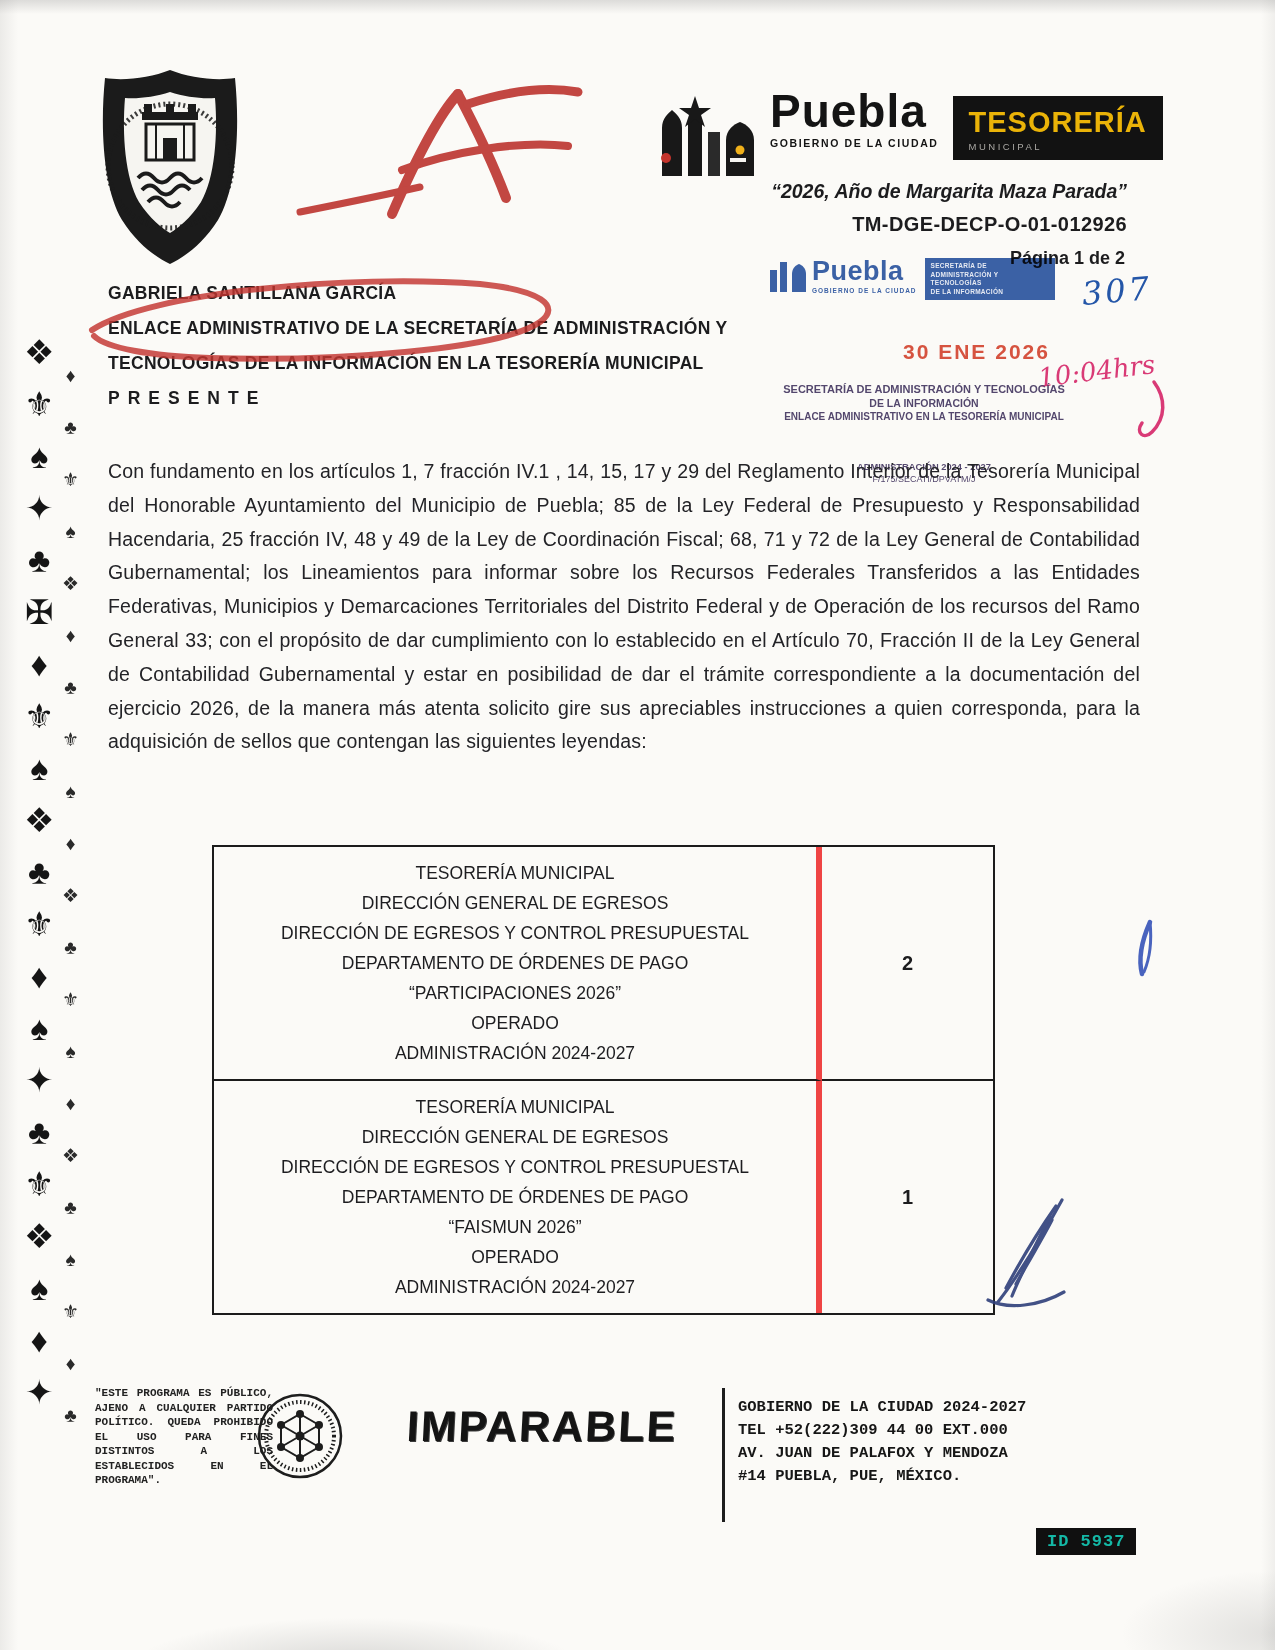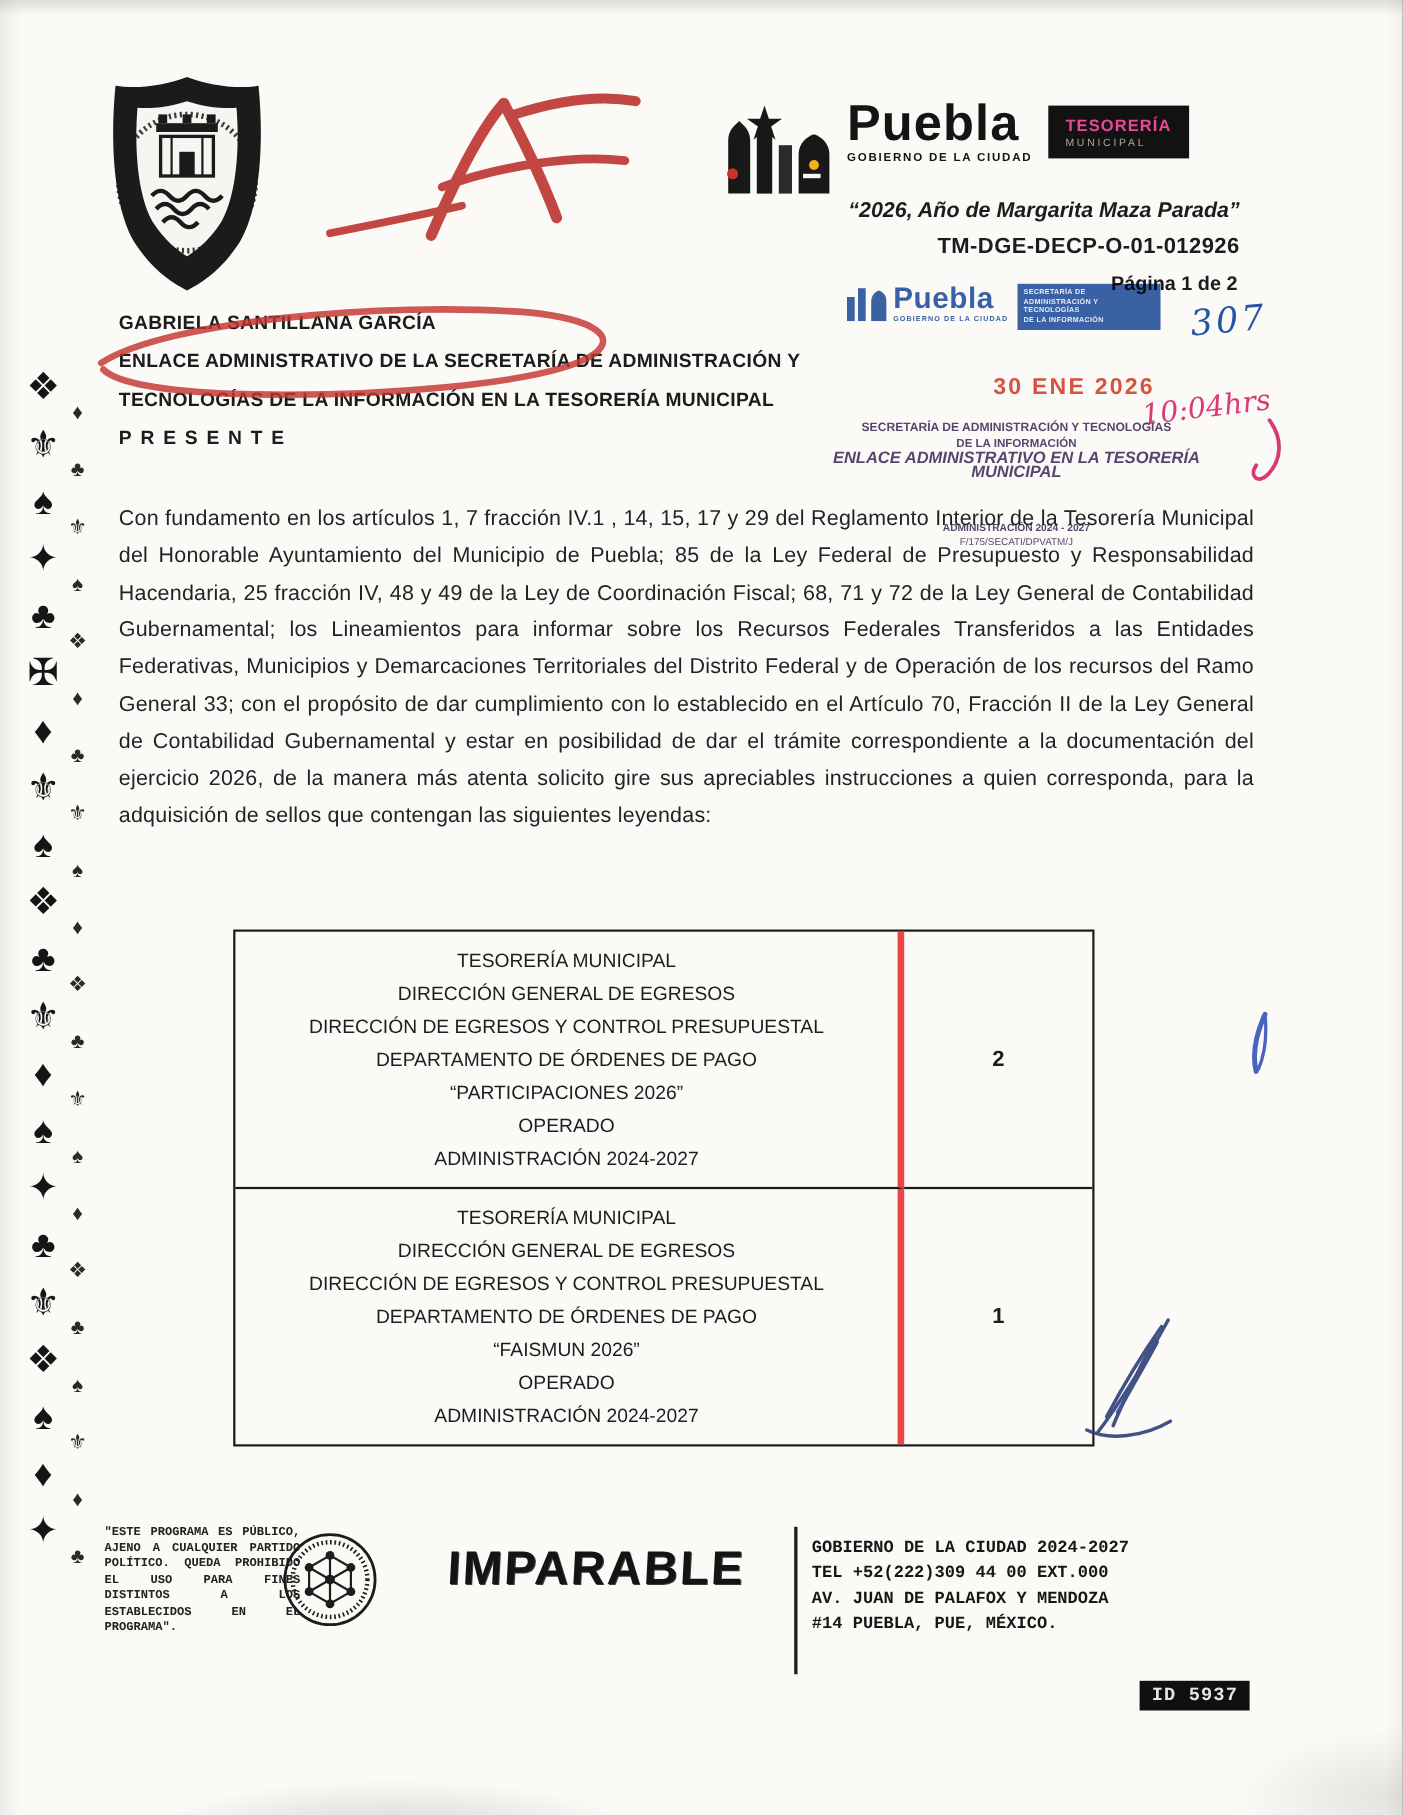--- a/index.html
+++ b/index.html
@@ -18,21 +18,21 @@
   
   .decor-col{white-space:pre-line;color:#151515;text-align:center;user-select:none;}
   .decor-1{left:24px;top:326px;font-size:34px;line-height:52px;}
   .decor-2{left:62px;top:350px;font-size:19px;line-height:52px;color:#2a2a2a;}
   
   .brand-row{left:642px;top:88px;display:flex;align-items:flex-start;}
   .brand-text{margin-left:10px;}
   .brand-name{font-size:46px;font-weight:bold;letter-spacing:1px;color:#141414;line-height:46px;}
   .brand-sub{font-size:10.5px;font-weight:bold;letter-spacing:1.6px;color:#141414;margin-top:3px;}
   .dept-box{margin-left:14px;margin-top:8px;background:#121212;padding:10px 16px 8px 16px;text-align:left;}
-  .dept-title{color:#ec4899;font-weight:bold;font-size:15px;letter-spacing:1px;}
+  .dept-title{color:#eab308;font-weight:bold;font-size:29px;letter-spacing:1px;}
   .dept-sub{color:#a9a7a3;font-size:9.5px;letter-spacing:2.5px;margin-top:2px;}
   .quote{right:148px;top:180px;font-size:19.5px;font-weight:bold;font-style:italic;text-align:right;}
   .ref{right:148px;top:213px;font-size:20px;font-weight:bold;letter-spacing:.4px;text-align:right;}
   .pagenum{right:150px;top:248px;font-size:18px;font-weight:bold;text-align:right;}
   
   .bluestamp{left:766px;top:258px;display:flex;align-items:flex-start;opacity:.92;mix-blend-mode:multiply;}
   .bs-text{margin-left:6px;}
   .bs-name{font-size:27px;font-weight:bold;color:#2b55a4;line-height:27px;letter-spacing:.5px;}
   .bs-sub{font-size:6.5px;font-weight:bold;color:#2b55a4;letter-spacing:1px;margin-top:2px;}
   .bs-box{margin-left:8px;background:#2b55a4;padding:4px 6px;width:118px;}
@@ -40,21 +40,21 @@
   .folio{left:1082px;top:272px;font-family:"DejaVu Serif",serif;font-style:italic;font-size:32px;color:#2456a8;transform:rotate(-5deg);letter-spacing:3px;}
   
   .recipient{left:108px;top:276px;font-weight:bold;font-size:17.5px;line-height:35px;letter-spacing:.3px;}
   .salutation{letter-spacing:8px;}
   .red-date{left:903px;top:340px;color:#d2422d;font-weight:bold;font-size:21px;letter-spacing:2px;opacity:.9;}
   .time-note{left:1038px;top:356px;font-family:"DejaVu Serif",serif;font-style:italic;font-size:26px;color:#d93a76;transform:rotate(-7deg);}
   
   .office-stamp{left:752px;top:383px;width:344px;text-align:center;color:#4b3e66;opacity:.95;}
   .os-l1{font-size:11px;font-weight:bold;line-height:13.5px;}
   .os-l2{font-size:10.5px;font-weight:bold;line-height:13px;}
-  .os-l3{font-size:15px;font-weight:bold;line-height:13px;font-style:italic;}
+  .os-l3{font-size:10px;font-weight:bold;line-height:13px;}
   .os-l4{font-size:9.3px;line-height:12.5px;font-weight:bold;margin-top:38px;}
   .os-l5{font-size:9px;line-height:12px;}
   
   .body-par{left:108px;top:455px;width:1032px;font-size:19.5px;line-height:33.8px;text-align:justify;color:#232327;letter-spacing:.2px;}
   
   .doc-table{left:212px;top:845px;width:779px;border:2.5px solid #1b1b1b;background:#fbfaf7;}
   .tbl-row{display:grid;grid-template-columns:608px 1fr;}
   .tbl-head{height:62px;display:flex;align-items:center;justify-content:center;text-align:center;
     background:
       repeating-linear-gradient(45deg, rgba(255,255,255,.07) 0 2px, transparent 2px 5px),
@@ -70,21 +70,21 @@
   .cell-qty{display:flex;align-items:center;justify-content:center;font-weight:bold;font-size:20px;}
   
   .disclaimer{left:95px;top:1386px;width:178px;font-family:"Liberation Mono",monospace;font-size:11px;line-height:14.5px;font-weight:bold;text-align:justify;color:#222;}
   .equality-seal{left:256px;top:1392px;}
   .capital-logo{left:382px;top:1402px;width:320px;text-align:center;}
   .slogan-top{display:flex;align-items:center;justify-content:center;gap:8px;font-size:25px;font-weight:900;letter-spacing:5px;color:#141414;}
   .wing{display:inline-block;}
   .slogan-bottom{font-size:43px;font-weight:900;letter-spacing:2px;color:#141414;transform:skewX(-3deg);line-height:44px;margin-top:2px;text-shadow:1px 1px 0 #3a3a3a;}
   .footer-divider{left:722px;top:1388px;width:2.5px;height:134px;background:#1d1d1d;}
   .address{left:738px;top:1396px;font-family:"Liberation Mono",monospace;font-weight:bold;font-size:15.5px;line-height:23px;color:#161616;}
-  .doc-id{left:1036px;top:1528px;background:#101010;color:#e5e5e5;font-family:"Liberation Mono",monospace;font-weight:bold;font-size:17px;padding:4px 11px;letter-spacing:1px;}
+  .doc-id{left:1036px;top:1528px;background:#101010;color:#14b8a6;font-family:"Liberation Mono",monospace;font-weight:bold;font-size:17px;padding:4px 11px;letter-spacing:1px;}
   .ink{left:0;top:0;pointer-events:none;z-index:60;}
   svg{display:block;}
 </style>
 </head>
 <body>
 
 <div class="page">
 
   <div class="abs decor-col decor-1">❖
 ⚜

